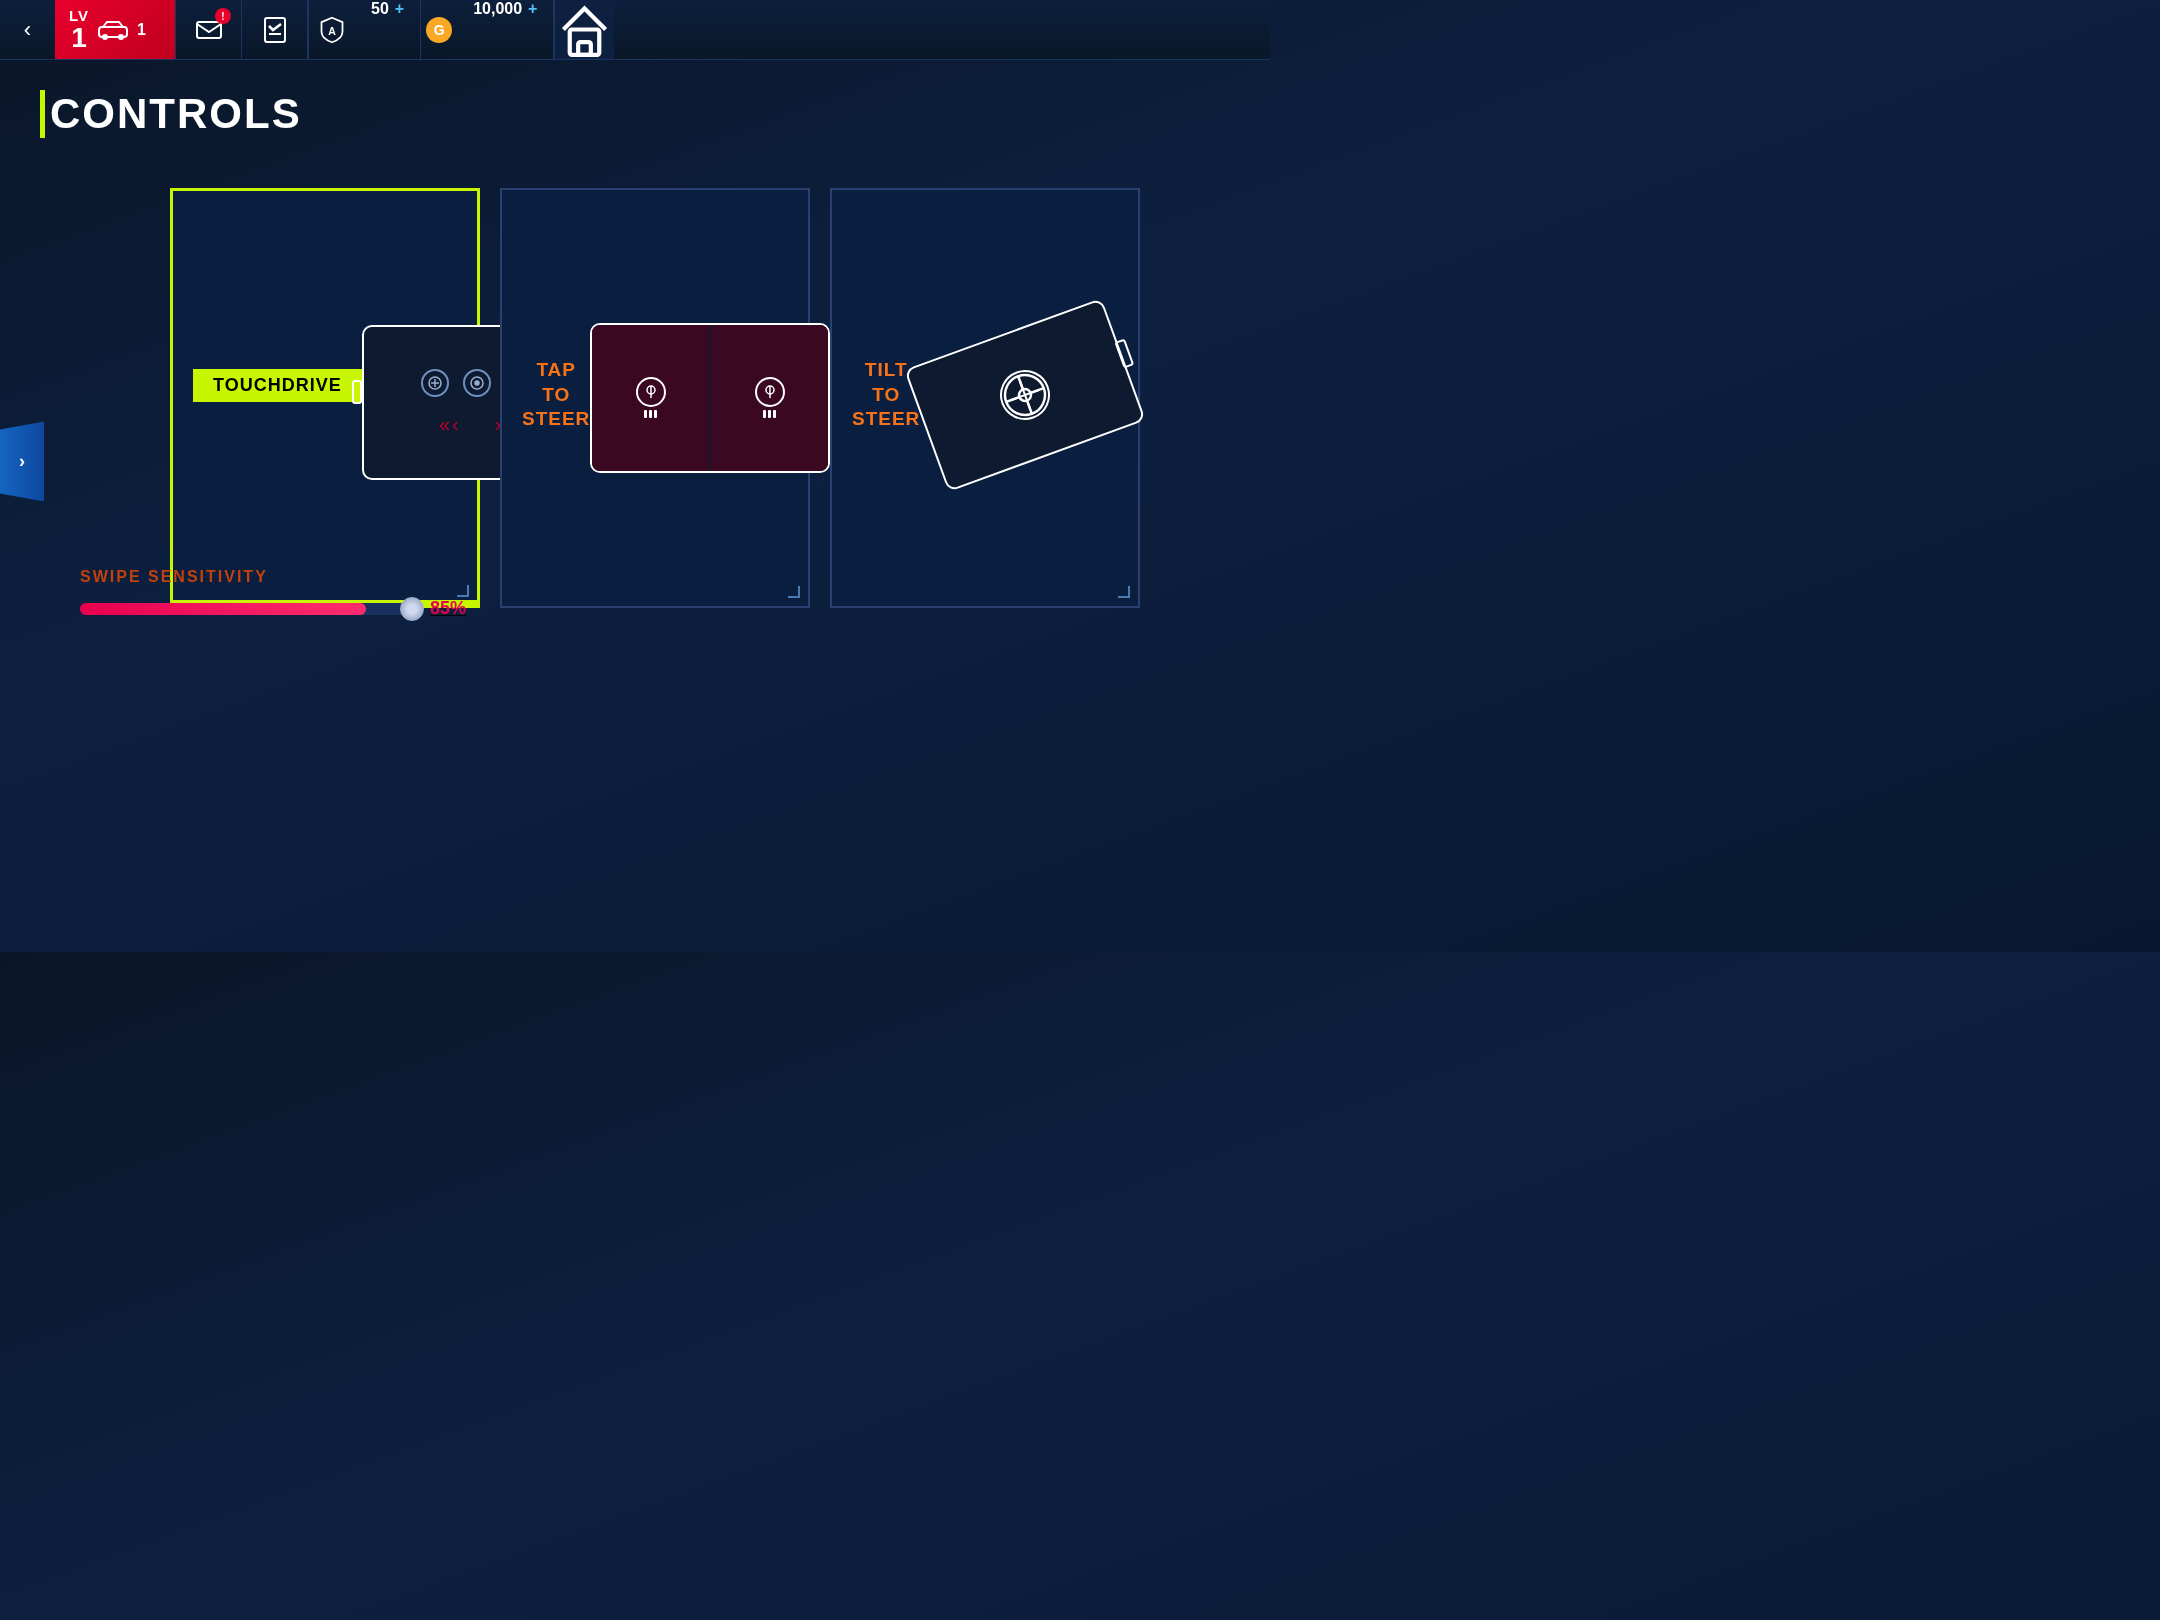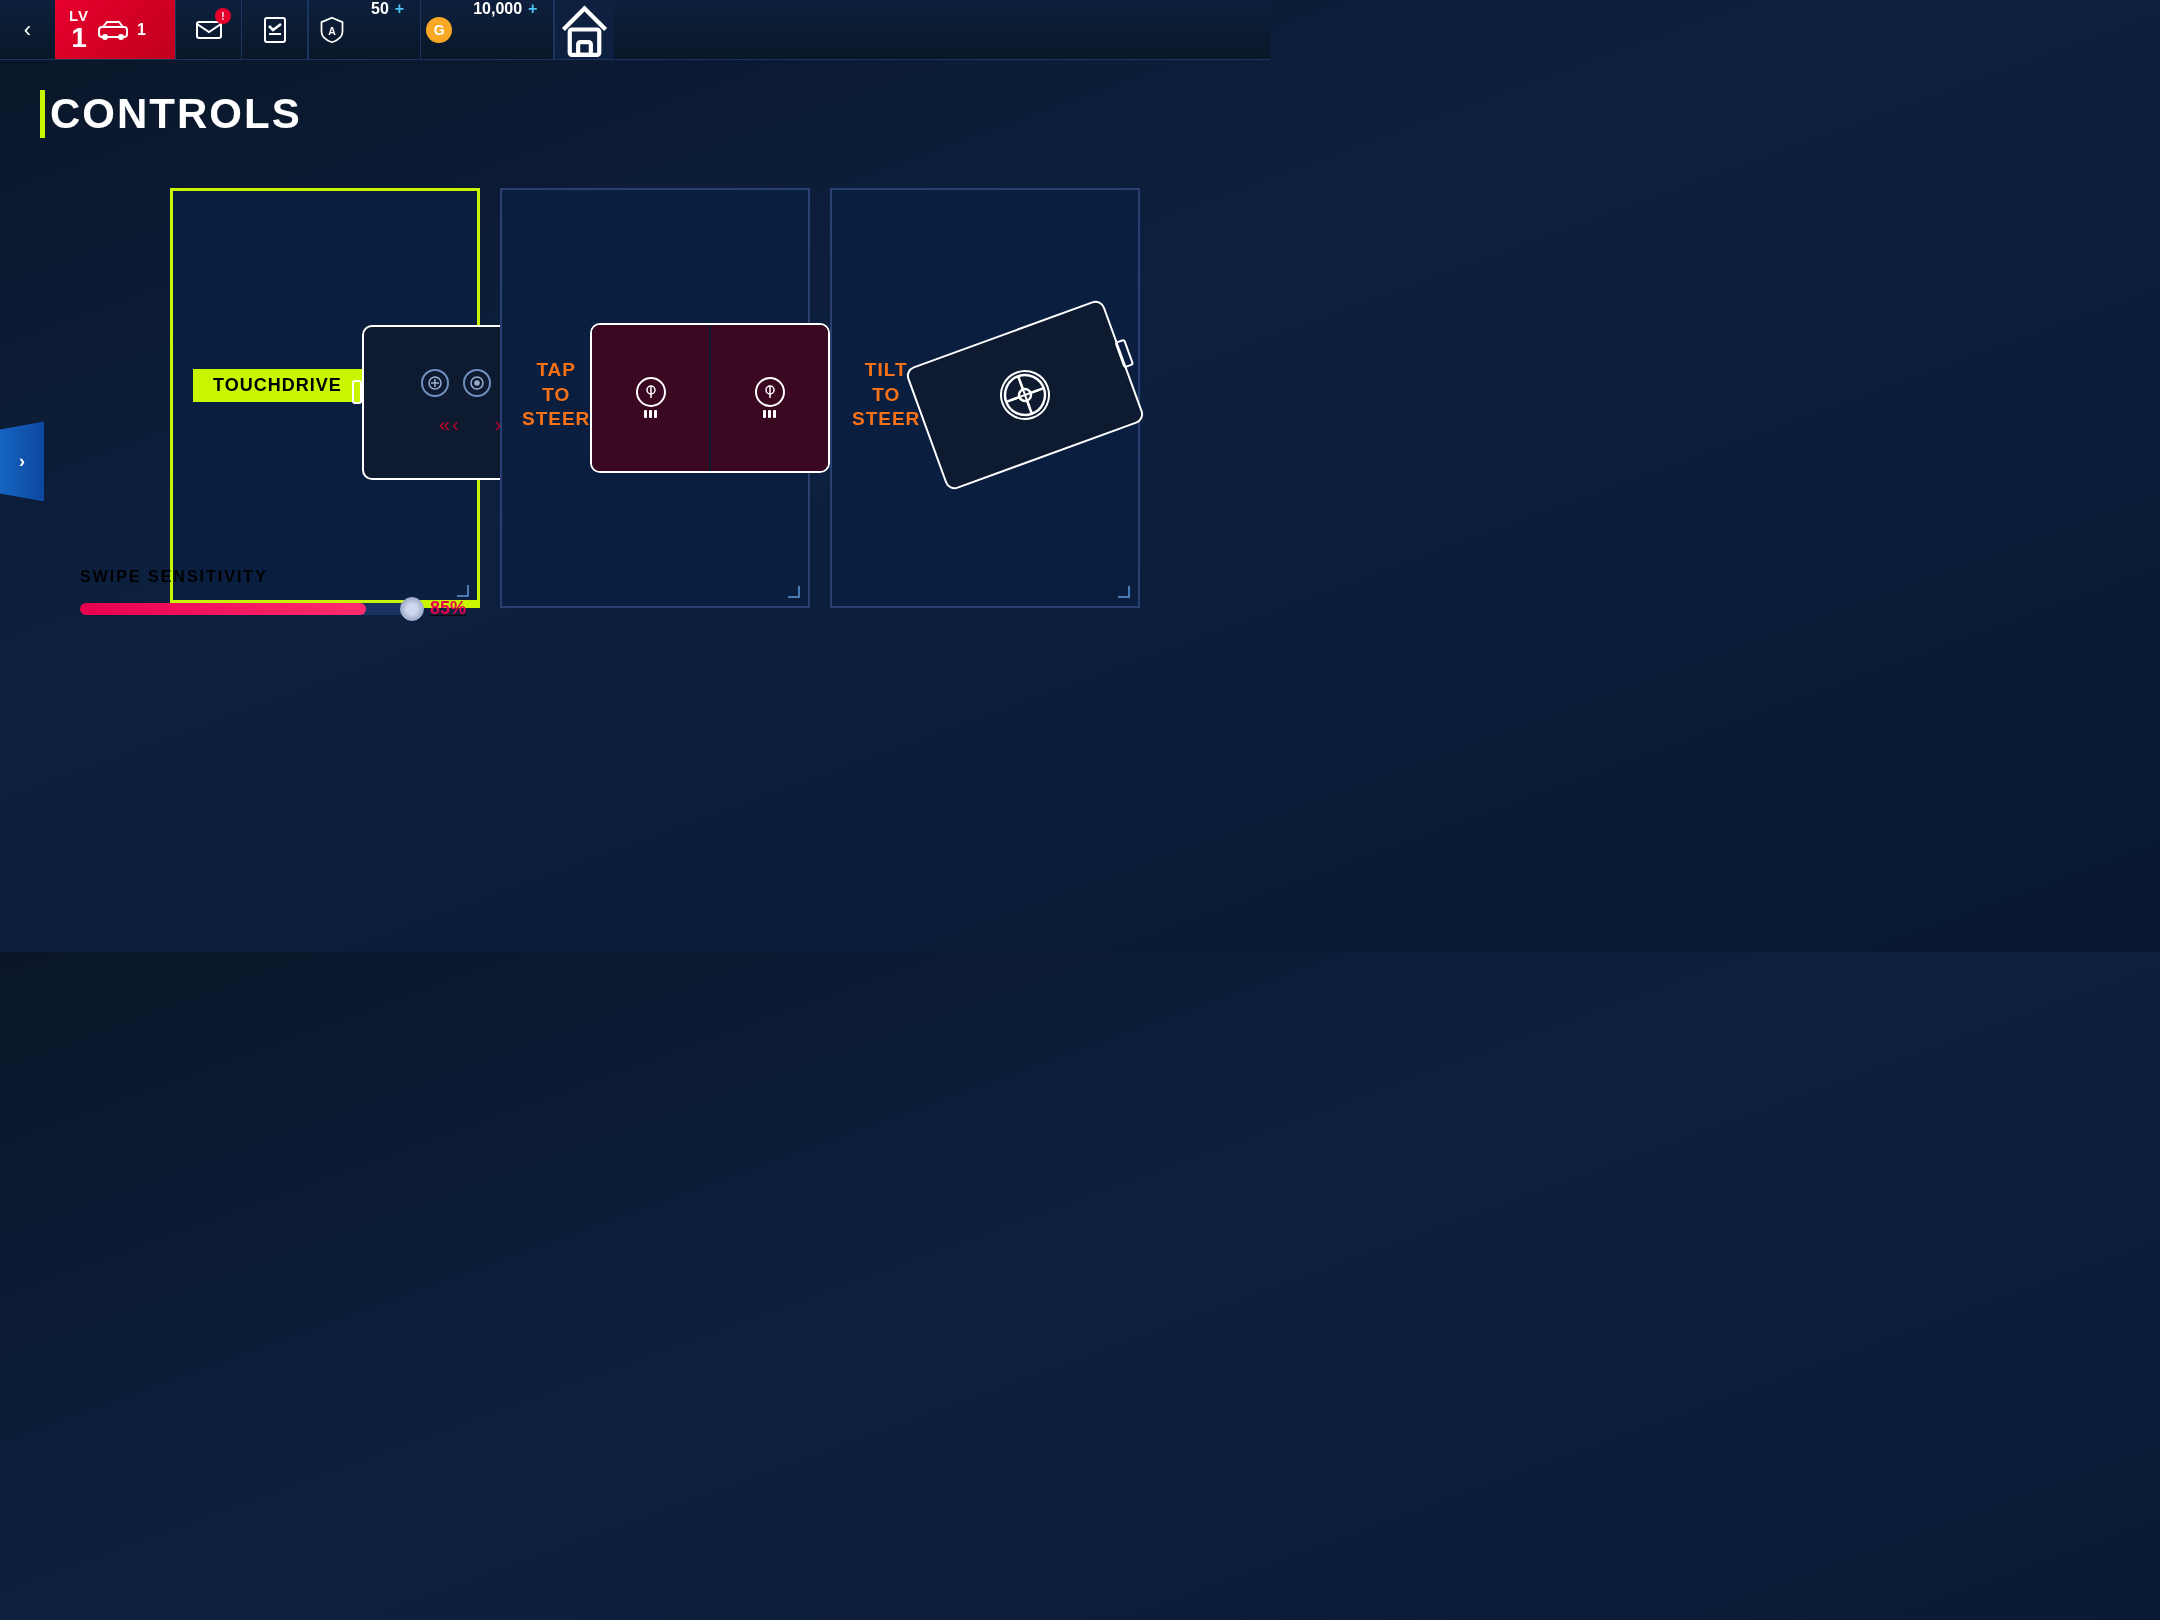--- a/index.html
+++ b/index.html
@@ -518,21 +518,21 @@
 
     
     .swipe-section {
       position: absolute;
       bottom: 40px;
       left: 40px;
       right: 40px;
     }
 
     .swipe-label {
-      color: #000000;
+      color: #c2410c;
       font-size: 16px;
       font-weight: 700;
       letter-spacing: 2px;
       text-transform: uppercase;
       margin-bottom: 12px;
     }
 
     .slider-container {
       display: flex;
       align-items: center;

